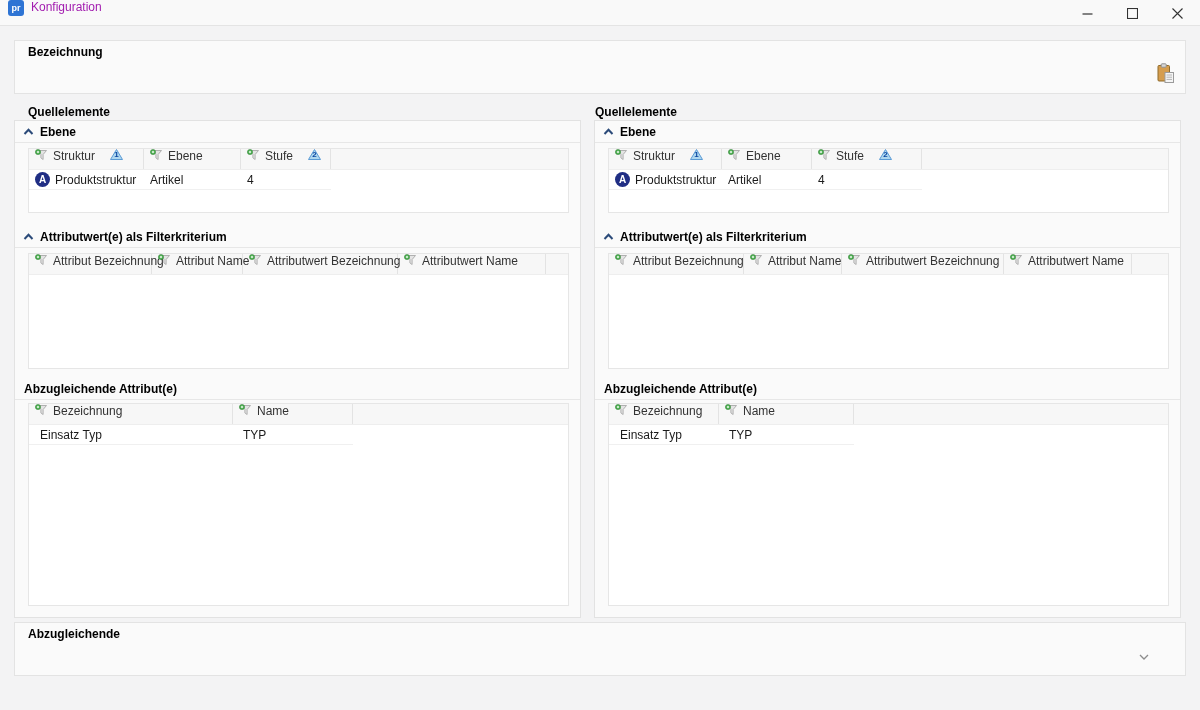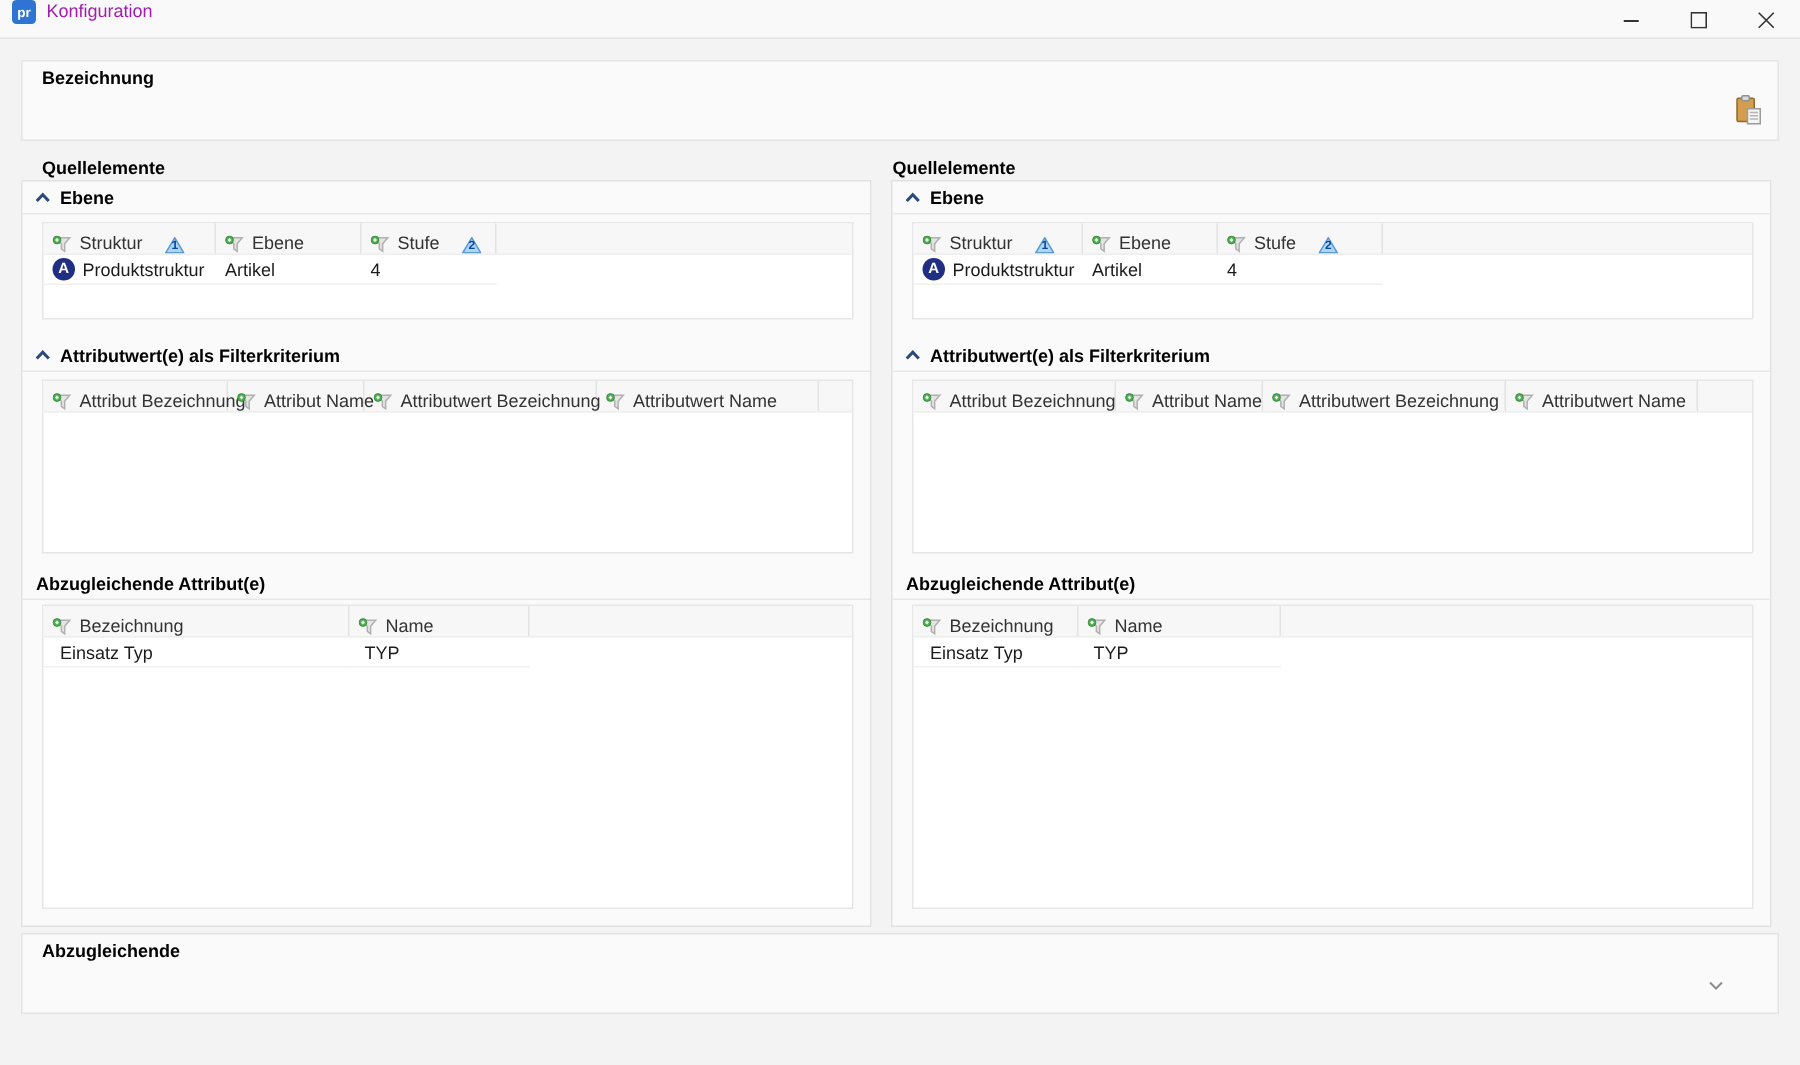--- a/index.html
+++ b/index.html
@@ -39,21 +39,21 @@
   .panel.right { left:594px; width:587px; }
   .sec-head { position:absolute; left:0; right:0; height:21px;
               border-bottom:1px solid #e7e7e7; display:flex; align-items:center;
               gap:6px; padding-left:8px; font-weight:bold; color:#000; }
   .sec-head.plain { padding-left:9px; }
   
   .grid { position:absolute; left:13px; right:11px; background:#fff;
           border:1px solid #e6e6e6; }
   .ghead { display:flex; height:21px; background:#f7f7f7;
            border-bottom:1px solid #eeeeee; }
-  .gh { display:flex; align-items:flex-end; gap:5px; padding-left:6px;
+  .gh { display:flex; align-items:flex-start; gap:5px; padding-left:6px;
         border-right:1px solid #e3e3e3; height:100%; color:#333; }
   .gh .lbl { white-space:nowrap; }
   .grow { display:flex; height:20px; }
   .gr { display:flex; align-items:center; gap:5px; padding-left:6px;
         border-bottom:1px solid #f0f0f0; height:100%; white-space:nowrap; }
   .filler { flex:1; border:none; }
   .sortb { position:relative; width:13px; height:11px; margin-left:10px; }
   .sortb svg { position:absolute; left:0; top:0; }
   .sort-num { position:absolute; left:0; top:1px; width:13px; text-align:center;
               font-size:8px; font-weight:bold; color:#0d47a1; }

